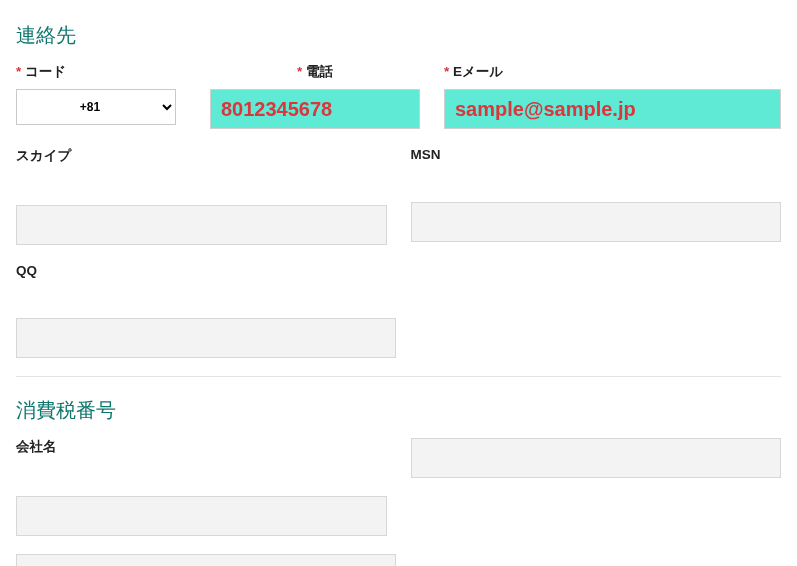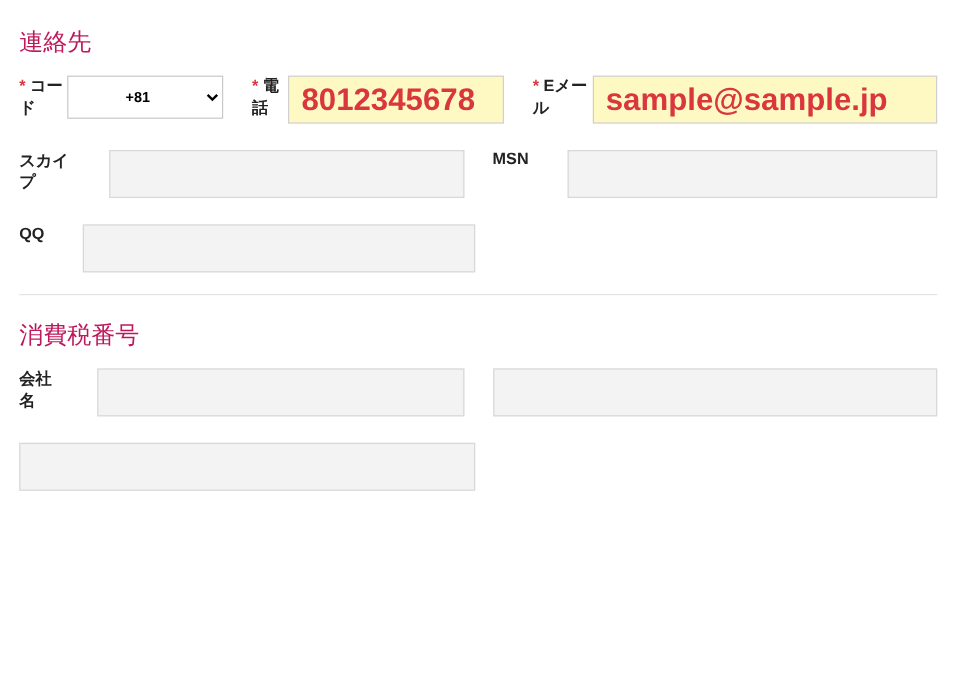--- a/index.html
+++ b/index.html
@@ -5,33 +5,33 @@
   * { box-sizing: border-box; }
   body {
     margin: 0;
     padding: 16px;
     font-family: Arial, "Hiragino Kaku Gothic ProN", "Yu Gothic", Meiryo, sans-serif;
     background: #fff;
     color: #222;
     width: 797px;
   }
   .section-title {
-    color: #be185d;
+    color: #0f766e;
     font-size: 20px;
     font-weight: 400;
     margin: 6px 0 14px 0;
   }
   .row {
     display: flex;
     gap: 24px;
     margin-bottom: 18px;
   }
   .field {
     display: flex;
-    flex-direction: row;
+    flex-direction: column;
   }
   .field label {
     font-size: 13.5px;
     font-weight: 700;
     color: #222;
     margin-bottom: 8px;
   }
   .req::before {
     content: "* ";
     color: #d9363e;
@@ -43,42 +43,42 @@
     background: #fff;
     font-size: 12px;
     font-weight: 700;
     padding: 0 8px;
     width: 160px;
     text-align-last: center;
   }
   .big-input {
     height: 40px;
     border: 1px solid #d0d0d0;
-    background: #fef9c3;
+    background: #5eead4;
     color: #d9363e;
-    font-size: 26px;
+    font-size: 20px;
     font-weight: 700;
     padding: 0 10px;
     width: 100%;
   }
   .plain-input {
     height: 40px;
     border: 1px solid #d7d7d7;
     background: #f3f3f3;
     padding: 0 10px;
     font-size: 14px;
     width: 100%;
   }
   .divider {
     border: none;
     border-top: 1px solid #e3e3e3;
     margin: 14px 0 20px 0;
   }
   .w-code  { width: 170px; }
-  .w-phone { width: 210px; }
+  .w-phone { width: 210px; align-items: center; }
   .w-half  { width: 380px; gap: 32px; }
 </style>
 </head>
 <body>
 
 <div class="section-title">連絡先</div>
 
 <div class="row">
   <div class="field w-code">
     <label class="req">コード</label>

